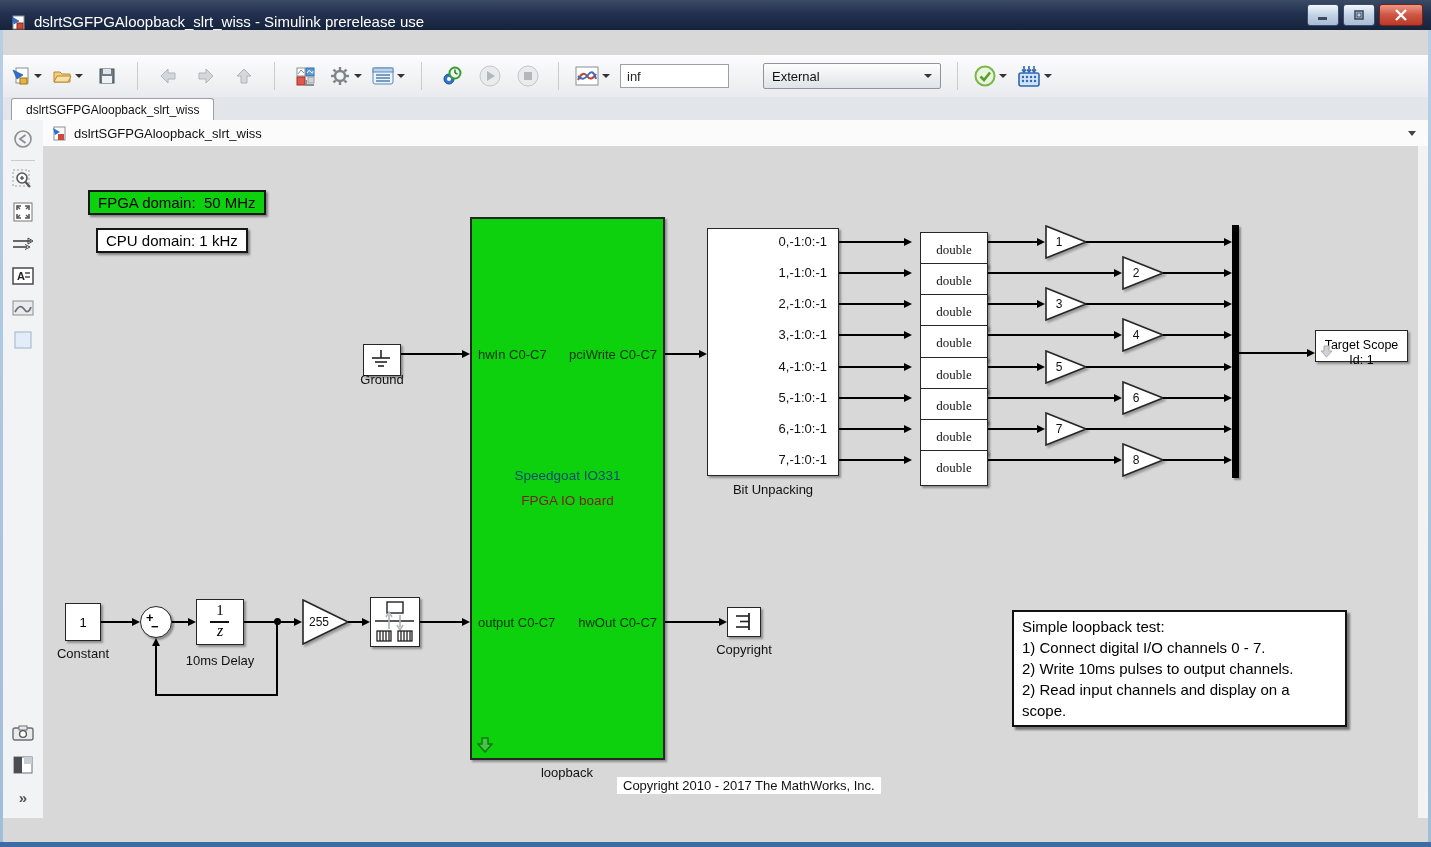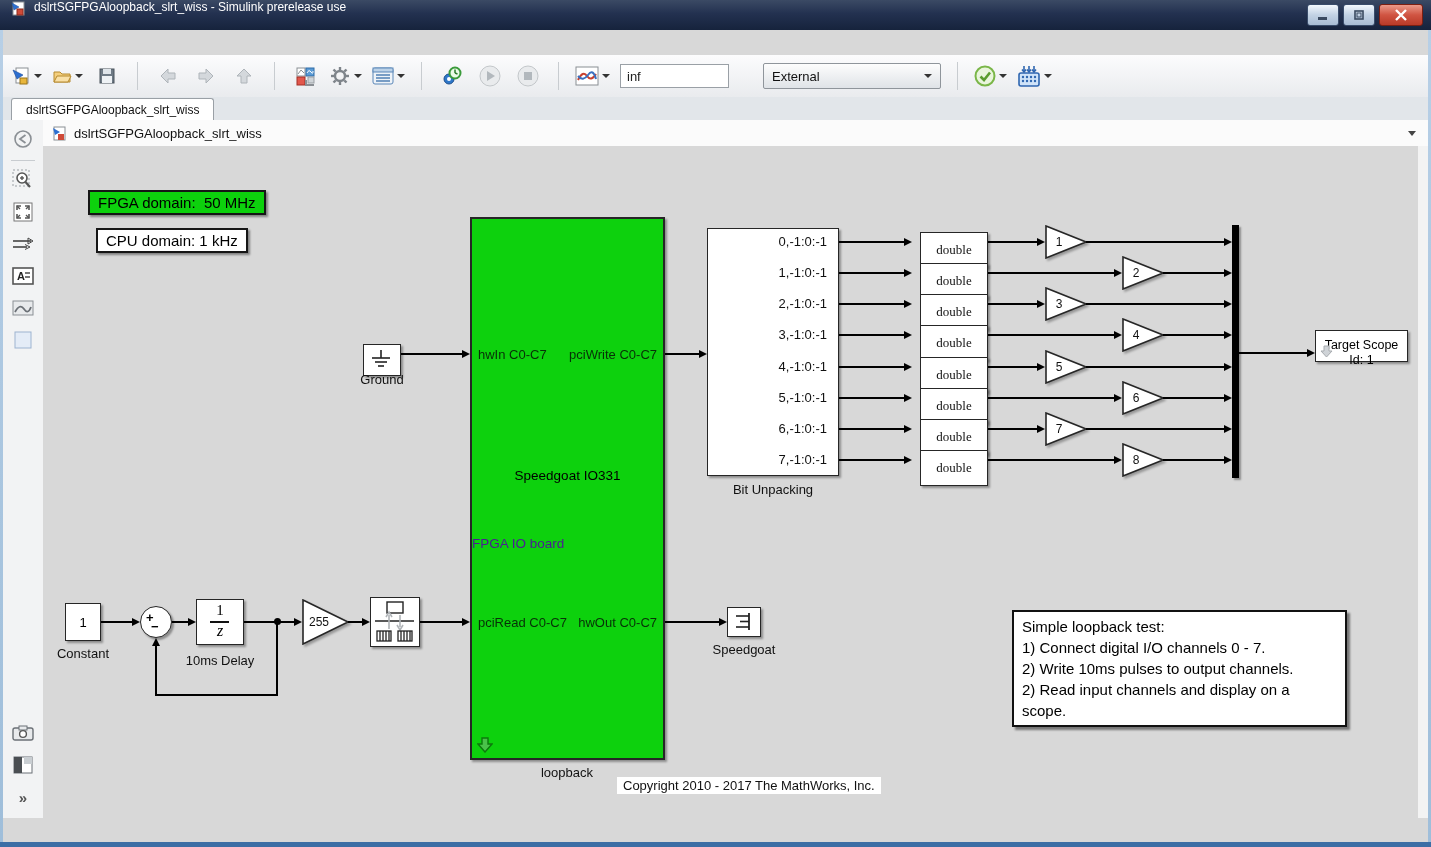--- a/index.html
+++ b/index.html
@@ -2,21 +2,21 @@
 <html><head>
 <meta charset="utf-8">
 <style>
   html,body{margin:0;padding:0;width:1431px;height:847px;overflow:hidden;
     font-family:"Liberation Sans",sans-serif;background:#d8d8d8;}
   .app{position:relative;width:1431px;height:847px;background:#d8d8d8;}
 
   
   .titlebar{position:absolute;left:0;top:0;width:100%;height:30px;
     background:linear-gradient(180deg,#3b4a64 0%,#233150 45%,#16233c 100%);
-    display:flex;align-items:flex-start;color:#fff;font-size:12px;}
+    display:flex;align-items:flex-end;color:#fff;font-size:15px;}
   .titlebar .app-icon{margin:0 8px 0 10px;display:flex;}
   .win-buttons{position:absolute;right:8px;top:4px;display:flex;gap:4px;}
   .win-btn{width:30px;height:20px;border:1px solid #3a4d6b;border-radius:3px;
     background:linear-gradient(180deg,#f3f8fd,#c2d2e4 50%,#a9bdd4);
     display:flex;align-items:center;justify-content:center;font-size:11px;color:#333;}
   .win-btn.close{background:linear-gradient(180deg,#eb9a8a,#d05442 50%,#b93a28);
     border-color:#7c1f12;color:#fff;font-weight:bold;width:42px;}
   .side-border-l,.side-border-r{position:absolute;top:30px;bottom:5px;width:3px;
     background:linear-gradient(180deg,#b7cfe6,#9fbeda);z-index:50;}
   .side-border-l{left:0}.side-border-r{right:0}
@@ -392,24 +392,24 @@
             <line x1="14" y1="21" x2="20" y2="21" stroke="#222" stroke-width="1.6"></line>
           </svg>
       </div>
       <div class="blk-label" style="left:289px;top:226px;width:100px;">Ground</div>
       <div class="wh" style="left:358px;top:207px;width:61px;"></div>
       <div class="ar" style="left:419px;top:204px;"></div>
 
       <div class="blk" id="loopback-block" style="left: 427px; top: 71px; width: 195px; height: 543px; border-width: 2px; background: rgb(13, 209, 13);">
         <span class="green-port" style="left:6px;top:128px;">hwIn C0-C7</span>
         <span class="green-port" style="right:6px;top:128px;">pciWrite C0-C7</span>
-        <span class="green-port" style="left:6px;top:396px;">pciRead C0-C7</span>
+        <span class="green-port" style="left:6px;top:396px;">output C0-C7</span>
         <span class="green-port" style="right:6px;top:396px;">hwOut C0-C7</span>
-        <div style="position:absolute;left:0;top:249px;width:100%;text-align:center;font-size:13.5px;color:#000000;">Speedgoat IO331</div>
-        <div style="position:absolute;left:0;top:274px;width:100%;text-align:left;font-size:13.5px;color:#4c1d95;margin-top:43px;">FPGA IO board</div>
+        <div style="position:absolute;left:0;top:249px;width:100%;text-align:center;font-size:13.5px;color:#0c4a6e;">Speedgoat IO331</div>
+        <div style="position:absolute;left:0;top:274px;width:100%;text-align:center;font-size:13.5px;color:#7f1d1d;">FPGA IO board</div>
         <svg style="position:absolute;left:5px;bottom:5px;" width="16" height="16">
             <path d="M5 1 L11 1 L11 7 L15 7 L8 15 L1 7 L5 7 Z" fill="#49c249" stroke="#0c7a0c" stroke-width="1.4"></path>
           </svg>
       </div>
       <div class="blk-label" style="left:474px;top:619px;width:100px;">loopback</div>
 
       <div class="wh" style="left:622px;top:207px;width:34px;"></div>
       <div class="ar" style="left:656px;top:204px;"></div>
 
       <div class="blk" style="left:664px;top:82px;width:132px;height:248px;"></div>
@@ -607,21 +607,21 @@
       <div class="wh" style="left:622px;top:475px;width:54px;"></div>
       <div class="ar" style="left:676px;top:472px;"></div>
       <div class="blk" style="left:684px;top:461px;width:34px;height:30px;">
         <svg width="31" height="27">
             <line x1="21" y1="5" x2="21" y2="22" stroke="#222" stroke-width="1.8"></line>
             <line x1="8" y1="8" x2="21" y2="8" stroke="#222" stroke-width="1.6"></line>
             <line x1="8" y1="19" x2="21" y2="19" stroke="#222" stroke-width="1.6"></line>
             <line x1="12" y1="13.5" x2="21" y2="13.5" stroke="#222" stroke-width="1.6"></line>
           </svg>
       </div>
-      <div class="blk-label" style="left:651px;top:496px;width:100px;">Speedgoat</div>
+      <div class="blk-label" style="left:651px;top:496px;width:100px;">Copyright</div>
 
       <div class="note-box">
         <div>Simple loopback test:</div>
         <div>1) Connect digital I/O channels 0 - 7.</div>
         <div>2) Write 10ms pulses to output channels.</div>
         <div>2) Read input channels and display on a scope.</div>
       </div>
 
       <div style="position:absolute;left:574px;top:631px;background:#fff;padding:1px 6px;font-size:13px;color:#111;">Copyright 2010 - 2017 The MathWorks, Inc.</div>
     </div>

